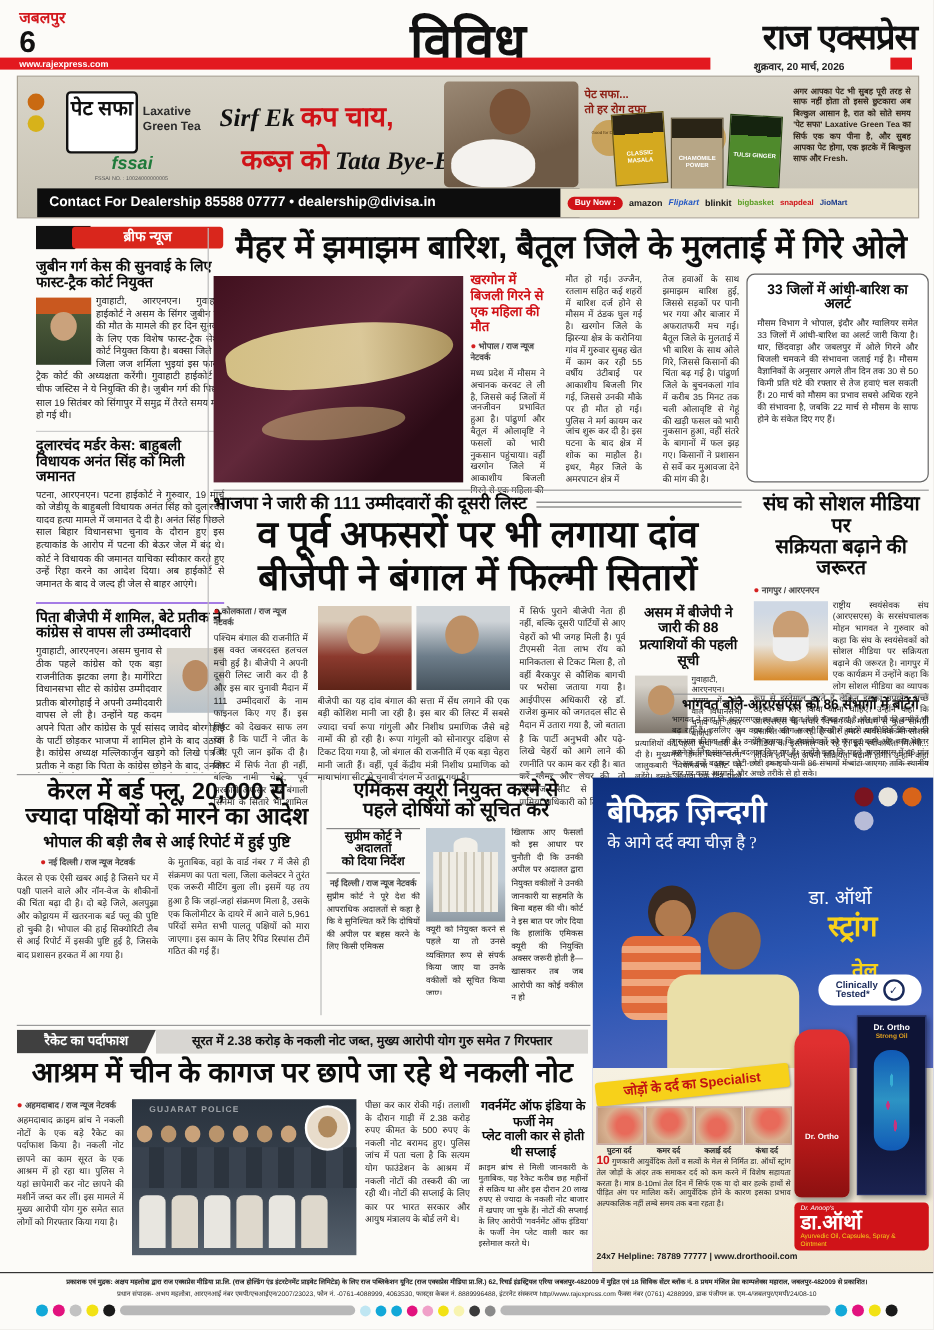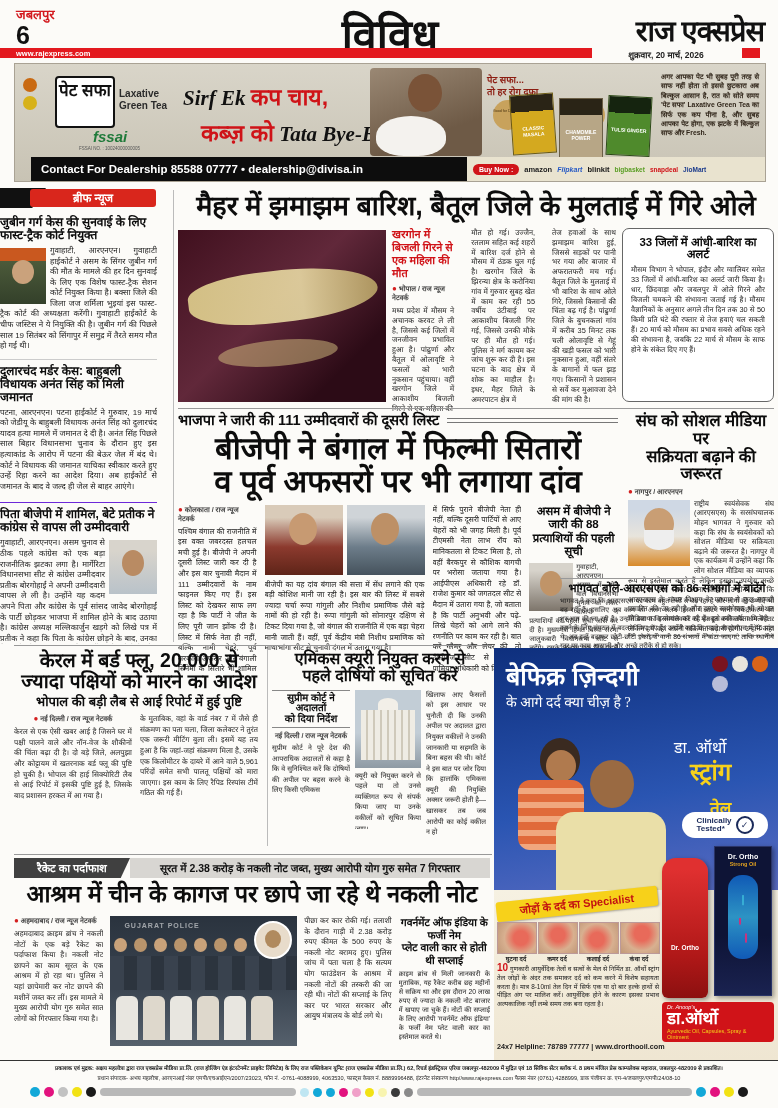--- a/index.html
+++ b/index.html
@@ -75,21 +75,21 @@
       <span style="background:#d01318;color:#fff;font-size:7px;font-weight:bold;border-radius:8px;padding:2px 6px;">Buy Now :</span>
       <span style="font-size:7.5px;font-weight:bold;color:#222;">amazon</span>
       <span style="font-size:7px;font-weight:bold;color:#2458c4;font-style:italic;">Flipkart</span>
       <span style="font-size:7.5px;font-weight:bold;color:#151515;">blinkit</span>
       <span style="font-size:6.5px;font-weight:bold;color:#5a9e24;">bigbasket</span>
       <span style="font-size:6.5px;font-weight:bold;color:#d01318;">snapdeal</span>
       <span style="font-size:6.5px;font-weight:bold;color:#1a3a8c;">JioMart</span>
     </div>
   </div>
 
-  <div class="abs clip" style="left:0;top:188px;width:157px;height:456px;">
+  <div class="abs clip" style="left:30px;top:188px;width:157px;height:456px;">
     <div style="position:relative;height:20px;">
       <div class="abs" style="left:0;top:0;width:46px;height:20px;background:#111;clip-path:polygon(0 0,100% 0,70% 100%,0 100%);"></div>
       <div class="abs ctr" style="left:30px;top:1px;width:126px;height:18px;background:#d9261c;border-radius:3px;color:#fff;font-weight:bold;font-size:11.5px;line-height:18px;">ब्रीफ न्यूज</div>
     </div>
     <div style="margin-top:8px;">
       <div class="hl" style="font-size:12px;">जुबीन गर्ग केस की सुनवाई के लिए फास्ट-ट्रैक कोर्ट नियुक्त</div>
       <div class="body" style="margin-top:4px;">
         <span class="photo" style="float:left;width:46px;height:56px;margin:2px 4px 2px 0;background:linear-gradient(180deg,#c9581f 24%,#4c5a3a 24%,#33402a);display:block;">
             <span class="face" style="left:12px;top:12px;width:22px;height:24px;background:#caa27c;"></span>
           </span>
@@ -131,22 +131,22 @@
     <div class="hl ctr" style="font-size:11.5px;margin-bottom:4px;">33 जिलों में आंधी-बारिश का अलर्ट</div>
     <div class="body clip" style="font-size:7.3px;line-height:10px;height:132px;">मौसम विभाग ने भोपाल, इंदौर और ग्वालियर समेत 33 जिलों में आंधी-बारिश का अलर्ट जारी किया है। धार, छिंदवाड़ा और जबलपुर में ओले गिरने और बिजली चमकने की संभावना जताई गई है। मौसम वैज्ञानिकों के अनुसार अगले तीन दिन तक 30 से 50 किमी प्रति घंटे की रफ्तार से तेज हवाएं चल सकती हैं। 20 मार्च को मौसम का प्रभाव सबसे अधिक रहने की संभावना है, जबकि 22 मार्च से मौसम के साफ होने के संकेत दिए गए हैं।</div>
   </div>
   <div class="abs hrule" style="left:178px;top:408px;width:596px;"></div>
 
   <div class="abs" style="left:178px;top:413px;width:440px;">
     <div class="js" style="align-items:center;gap:8px;">
       <div class="hl" style="font-size:14.5px;">भाजपा ने जारी की 111 उम्मीदवारों की दूसरी लिस्ट</div>
       <div style="flex:1;height:3px;border-top:1px solid #777;border-bottom:1px solid #777;"></div>
     </div>
+    <div class="hl ctr" style="font-size:31px;">व पूर्व अफसरों पर भी लगाया दांव</div>
     <div class="hl ctr" style="font-size:31px;margin-top:3px;">बीजेपी ने बंगाल में फिल्मी सितारों</div>
-    <div class="hl ctr" style="font-size:31px;">व पूर्व अफसरों पर भी लगाया दांव</div>
     <div class="js" style="margin-top:6px;gap:8px;">
       <div style="width:92px;">
         <div class="byline"><span class="dot">●</span> <span>कोलकाता / राज न्यूज नेटवर्क</span></div>
         <div class="body clip" style="font-size:7.5px;margin-top:4px;height:148px;">पश्चिम बंगाल की राजनीति में इस वक्त जबरदस्त हलचल मची हुई है। बीजेपी ने अपनी दूसरी लिस्ट जारी कर दी है और इस बार चुनावी मैदान में 111 उम्मीदवारों के नाम फाइनल किए गए हैं। इस लिस्ट को देखकर साफ लग रहा है कि पार्टी ने जीत के लिए पूरी जान झोंक दी है। लिस्ट में सिर्फ नेता ही नहीं, बल्कि नामी चेहरे, पूर्व सरकारी अफसर और बंगाली सिनेमा के सितारे भी शामिल हैं।</div>
       </div>
       <div style="width:160px;">
         <div class="js" style="gap:4px;">
           <div class="photo" style="width:78px;height:70px;background:linear-gradient(180deg,#d9cbb9 18%,#8c3a2e 60%,#5e2418);">
               <div class="face" style="left:24px;top:8px;width:28px;height:32px;background:#c79a72;"></div>
             </div>

